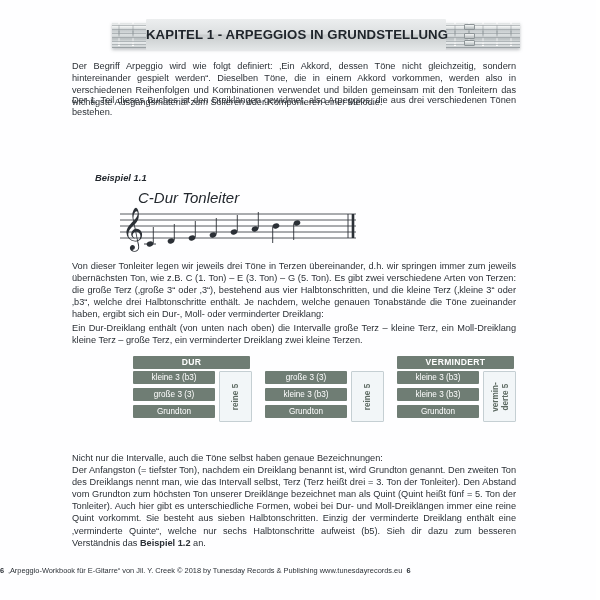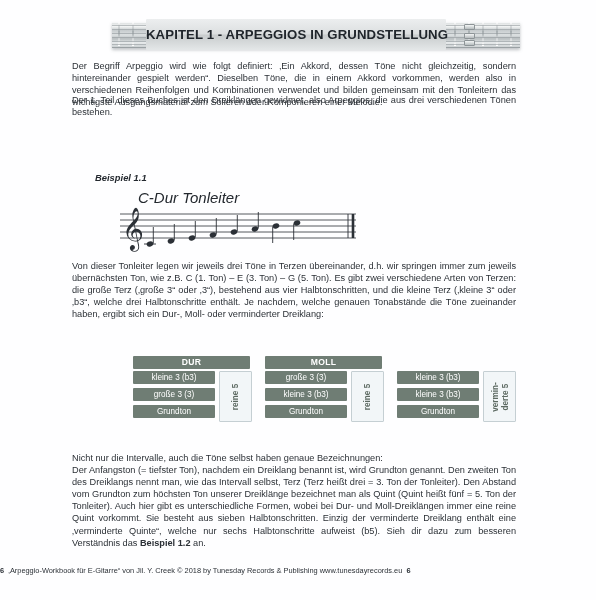--- a/index.html
+++ b/index.html
@@ -360,48 +360,51 @@
         <line x1="230" y1="8" x2="230" y2="32" stroke="#2b3036" stroke-width="0.9"></line>
         <line x1="235" y1="8" x2="235" y2="32" stroke="#2b3036" stroke-width="2.6"></line>
       </g>
     </svg>
   </div>
 
   <div class="col" style="top:260px;">
     <p class="body tight">Von dieser Tonleiter legen wir jeweils drei Töne in Terzen übereinander, d.h. wir springen immer zum jeweils übernächsten Ton, wie z.B. C (1. Ton) – E (3. Ton) – G (5. Ton). Es gibt zwei verschiedene Arten von Terzen: die große Terz (‚große 3“ oder ‚3“), bestehend aus vier Halbtonschritten, und die kleine Terz (‚kleine 3“ oder ‚b3“, welche drei Halbtonschritte enthält. Je nachdem, welche genauen Tonabstände die Töne zueinander haben, ergibt sich ein Dur-, Moll- oder verminderter Dreiklang:</p>
   </div>
 
+  <div class="col" style="top:322px;">
+    <p class="body">Ein Dur-Dreiklang enthält (von unten nach oben) die Intervalle große Terz – kleine Terz, ein Moll-Dreiklang kleine Terz – große Terz, ein verminderter Dreiklang zwei kleine Terzen.</p>
+  </div>
 
   <div class="triads">
 
     <div class="triad t0">
       <div class="triad-head">DUR</div>
       <div class="triad-rows">
         <div class="triad-row">kleine 3 (b3)</div>
         <div class="triad-row">große 3 (3)</div>
         <div class="triad-row">Grundton</div>
       </div>
       <div class="triad-fifth">
         <div class="fifth-text">reine 5</div>
       </div>
     </div>
 
     <div class="triad t1">
-      <div class="triad-head">MOLL</div>
       <div class="triad-rows">
         <div class="triad-row">große 3 (3)</div>
         <div class="triad-row">kleine 3 (b3)</div>
         <div class="triad-row">Grundton</div>
       </div>
       <div class="triad-fifth">
         <div class="fifth-text">reine 5</div>
       </div>
     </div>
 
     <div class="triad t2">
+      <div class="triad-head">VERMINDERT</div>
       <div class="triad-rows">
         <div class="triad-row">kleine 3 (b3)</div>
         <div class="triad-row">kleine 3 (b3)</div>
         <div class="triad-row">Grundton</div>
       </div>
       <div class="triad-fifth">
         <div class="fifth-text two-line"><span>vermin-</span><br><span>derte 5</span></div>
       </div>
     </div>
 

